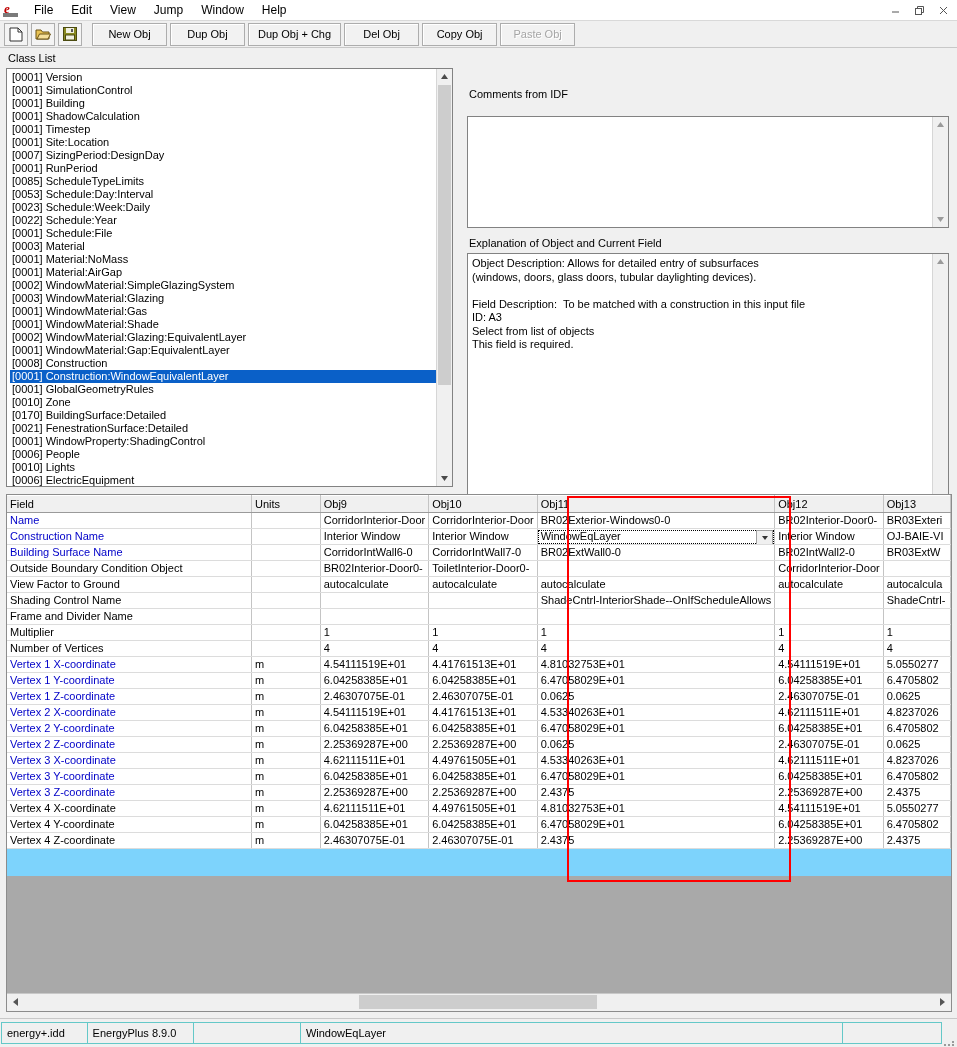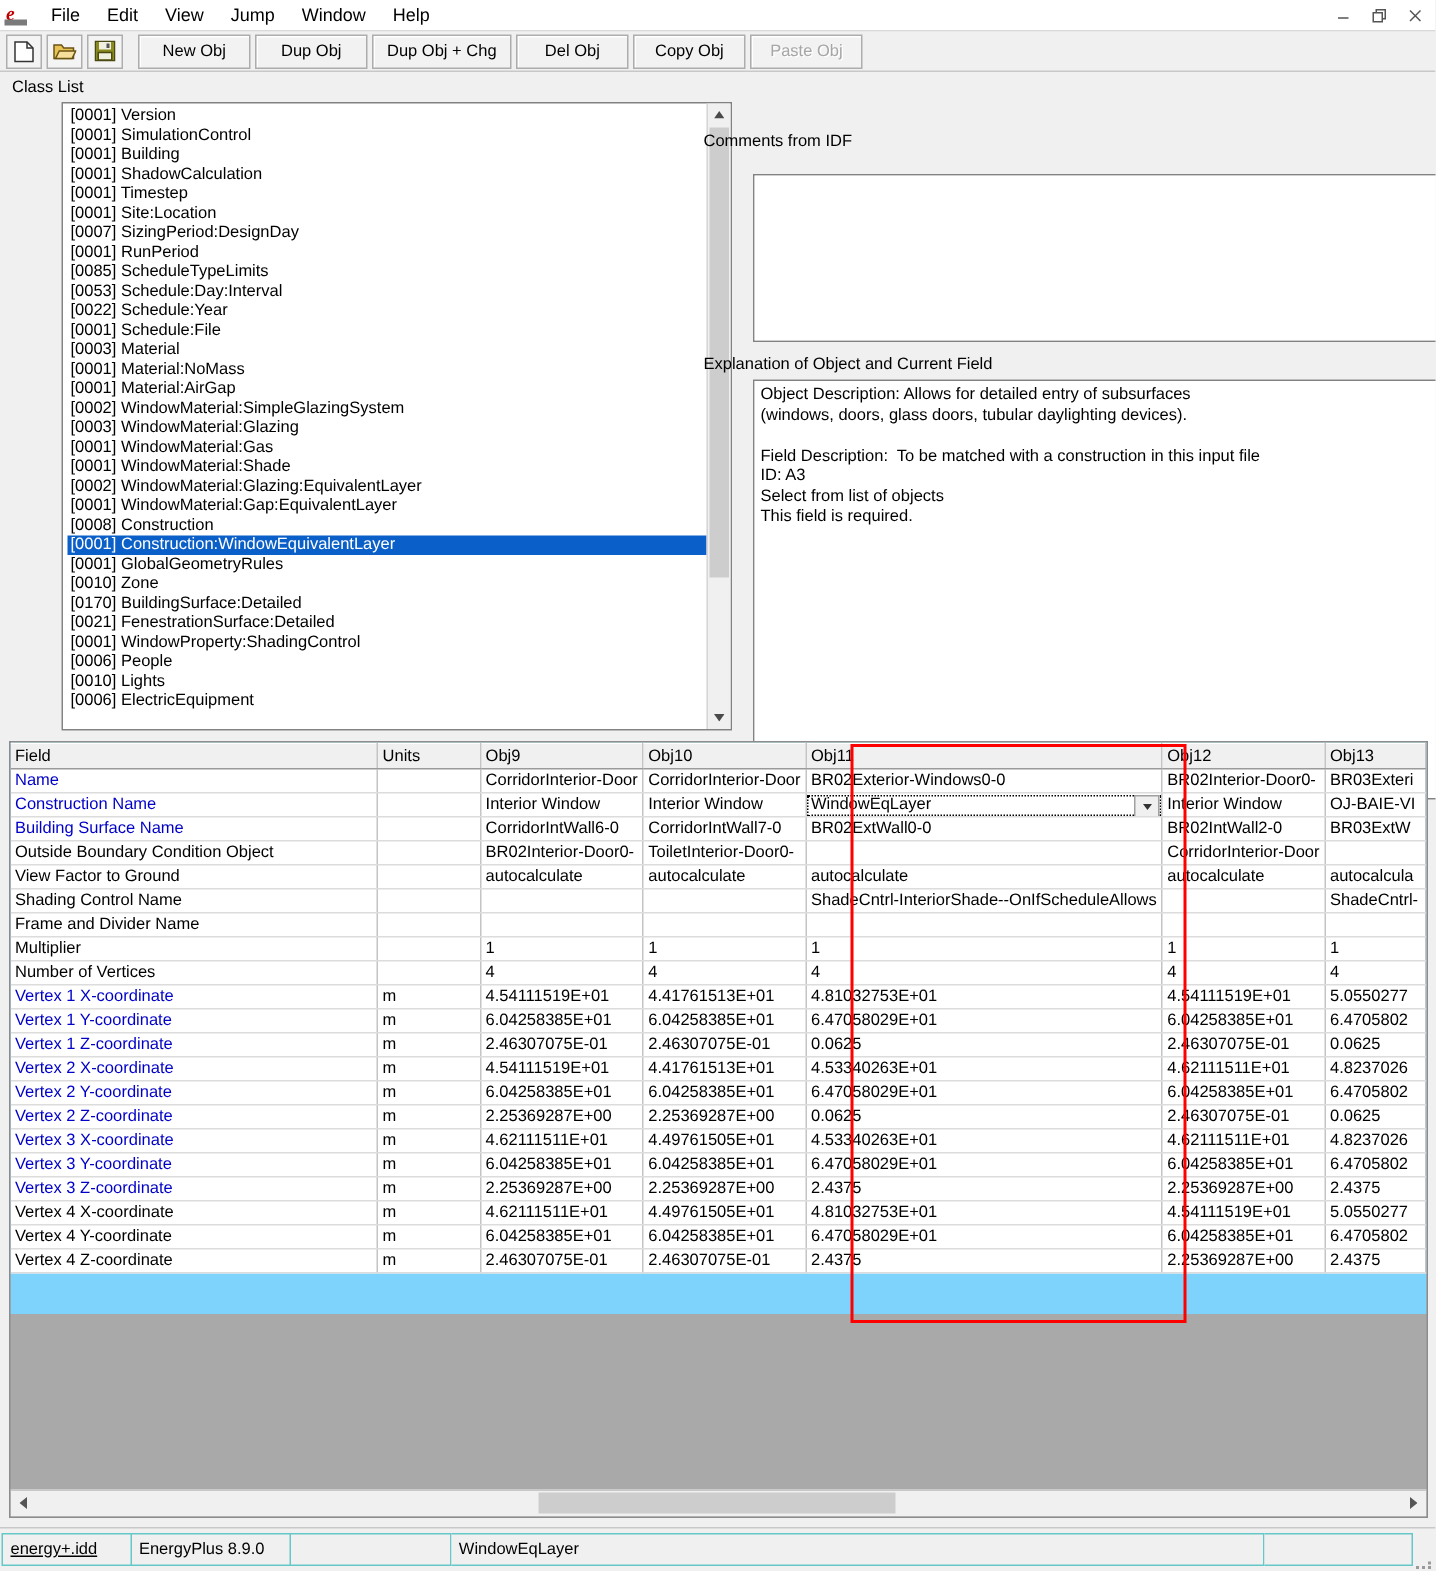--- a/index.html
+++ b/index.html
@@ -59,21 +59,20 @@
   
   .upper{
     position:relative;height:438px;background:#f0f0f0;
   }
   .pane-label{
     position:absolute;font-size:11px;color:#000;
   }
   .listbox{
     position:absolute;background:#ffffff;border:1px solid #828282;
     overflow:hidden;
-    margin-left:35px;
   }
   .class-list{
     left:6px;top:20px;width:445px;height:417px;
   }
   .cl-inner{
     position:absolute;left:0;top:0;right:15px;bottom:0;overflow:hidden;
     padding:2px 0 0 3px;
   }
   .cl-row{
     height:13px;line-height:13px;font-size:11px;white-space:nowrap;
@@ -286,20 +285,21 @@
         <div class="cl-row"><span class="cnt">[0001] </span><span>Version</span></div>
         <div class="cl-row"><span class="cnt">[0001] </span><span>SimulationControl</span></div>
         <div class="cl-row"><span class="cnt">[0001] </span><span>Building</span></div>
         <div class="cl-row"><span class="cnt">[0001] </span><span>ShadowCalculation</span></div>
         <div class="cl-row"><span class="cnt">[0001] </span><span>Timestep</span></div>
         <div class="cl-row"><span class="cnt">[0001] </span><span>Site:Location</span></div>
         <div class="cl-row"><span class="cnt">[0007] </span><span>SizingPeriod:DesignDay</span></div>
         <div class="cl-row"><span class="cnt">[0001] </span><span>RunPeriod</span></div>
         <div class="cl-row"><span class="cnt">[0085] </span><span>ScheduleTypeLimits</span></div>
         <div class="cl-row"><span class="cnt">[0053] </span><span>Schedule:Day:Interval</span></div>
+        <div class="cl-row"><span class="cnt">[0023] </span><span>Schedule:Week:Daily</span></div>
         <div class="cl-row"><span class="cnt">[0022] </span><span>Schedule:Year</span></div>
         <div class="cl-row"><span class="cnt">[0001] </span><span>Schedule:File</span></div>
         <div class="cl-row"><span class="cnt">[0003] </span><span>Material</span></div>
         <div class="cl-row"><span class="cnt">[0001] </span><span>Material:NoMass</span></div>
         <div class="cl-row"><span class="cnt">[0001] </span><span>Material:AirGap</span></div>
         <div class="cl-row"><span class="cnt">[0002] </span><span>WindowMaterial:SimpleGlazingSystem</span></div>
         <div class="cl-row"><span class="cnt">[0003] </span><span>WindowMaterial:Glazing</span></div>
         <div class="cl-row"><span class="cnt">[0001] </span><span>WindowMaterial:Gas</span></div>
         <div class="cl-row"><span class="cnt">[0001] </span><span>WindowMaterial:Shade</span></div>
         <div class="cl-row"><span class="cnt">[0002] </span><span>WindowMaterial:Glazing:EquivalentLayer</span></div>
@@ -606,21 +606,21 @@
       <svg width="5" height="8" viewBox="0 0 5 8">
           <polygon points="0,0 0,8 5,4" fill="#555"></polygon>
         </svg>
     </div>
   </div>
 </div>
 
 <div class="redbox"></div>
 
 <div class="statusbar">
-  <div class="sb-cell first" style="width:78px;text-decoration:underline;">energy+.idd</div>
+  <div class="sb-cell first" style="width:78px;">energy+.idd</div>
   <div class="sb-cell" style="width:100px;">EnergyPlus 8.9.0</div>
   <div class="sb-cell" style="width:100px;"></div>
   <div class="sb-cell" style="width:555px;">WindowEqLayer</div>
   <div class="sb-cell" style="width:92px;"></div>
   <div class="sb-grip">
     <i style="left:10px;top:10px;"></i>
       <i style="left:6px;top:13px;"></i>
     <i style="left:10px;top:13px;"></i>
       <i style="left:2px;top:13px;"></i>
   </div>

